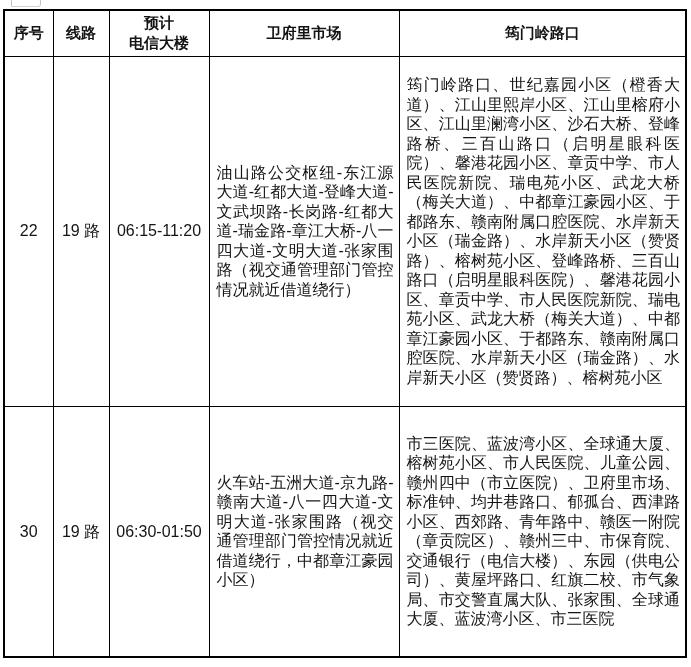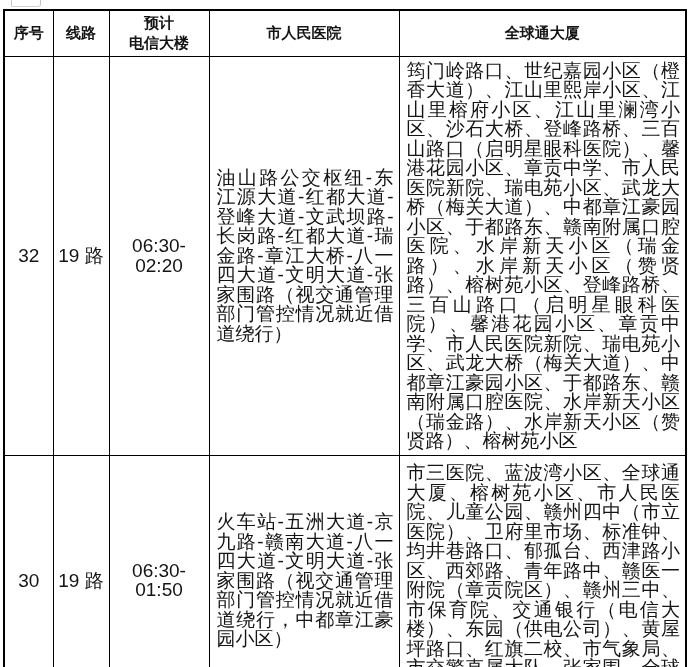--- a/index.html
+++ b/index.html
@@ -54,21 +54,21 @@
   .adjust-table th {
     font-size: 15px;
     font-weight: bold;
     text-align: center;
     vertical-align: middle;
     line-height: 20px;
     padding: 2px;
   }
   .adjust-table th.th-time { white-space: pre-line; }
   .adjust-table td {
-    font-size: 19px;
+    font-size: 16px;
     vertical-align: middle;
     line-height: 19.5px;
   }
   td.c-center {
     text-align: center;
     padding: 2px;
   }
   td.c-text {
     text-align: justify;
     padding: 4px 5px 4px 7px;
@@ -88,29 +88,29 @@
       <col style="width:100px">
       <col style="width:190px">
       <col style="width:287px">
     </colgroup>
     <thead>
       <tr>
         <th>序号</th>
         <th>线路</th>
         <th class="th-time">预计
 电信大楼</th>
-        <th>市人民医院</th>
-        <th>全球通大厦</th>
+        <th>卫府里市场</th>
+        <th>筠门岭路口</th>
       </tr>
     </thead>
     <tbody>
       <tr class="row-a">
-        <td class="c-center">32</td>
+        <td class="c-center">22</td>
         <td class="c-center">19 路</td>
-        <td class="c-center">06:30-02:20</td>
+        <td class="c-center">06:15-11:20</td>
         <td class="c-text">油山路公交枢纽-东江源大道-红都大道-登峰大道-文武坝路-长岗路-红都大道-瑞金路-章江大桥-八一四大道-文明大道-张家围路（视交通管理部门管控情况就近借道绕行）</td>
         <td class="c-text">筠门岭路口、世纪嘉园小区（橙香大道）、江山里熙岸小区、江山里榕府小区、江山里澜湾小区、沙石大桥、登峰路桥、三百山路口（启明星眼科医院）、馨港花园小区、章贡中学、市人民医院新院、瑞电苑小区、武龙大桥（梅关大道）、中都章江豪园小区、于都路东、赣南附属口腔医院、水岸新天小区（瑞金路）、水岸新天小区（赞贤路）、榕树苑小区、登峰路桥、三百山路口（启明星眼科医院）、馨港花园小区、章贡中学、市人民医院新院、瑞电苑小区、武龙大桥（梅关大道）、中都章江豪园小区、于都路东、赣南附属口腔医院、水岸新天小区（瑞金路）、水岸新天小区（赞贤路）、榕树苑小区</td>
       </tr>
       <tr class="row-b">
         <td class="c-center">30</td>
         <td class="c-center">19 路</td>
         <td class="c-center">06:30-01:50</td>
         <td class="c-text">火车站-五洲大道-京九路-赣南大道-八一四大道-文明大道-张家围路（视交通管理部门管控情况就近借道绕行，中都章江豪园小区）</td>
         <td class="c-text">市三医院、蓝波湾小区、全球通大厦、榕树苑小区、市人民医院、儿童公园、赣州四中（市立医院）、卫府里市场、标准钟、均井巷路口、郁孤台、西津路小区、西郊路、青年路中、赣医一附院（章贡院区）、赣州三中、市保育院、交通银行（电信大楼）、东园（供电公司）、黄屋坪路口、红旗二校、市气象局、市交警直属大队、张家围、全球通大厦、蓝波湾小区、市三医院</td>
       </tr>

